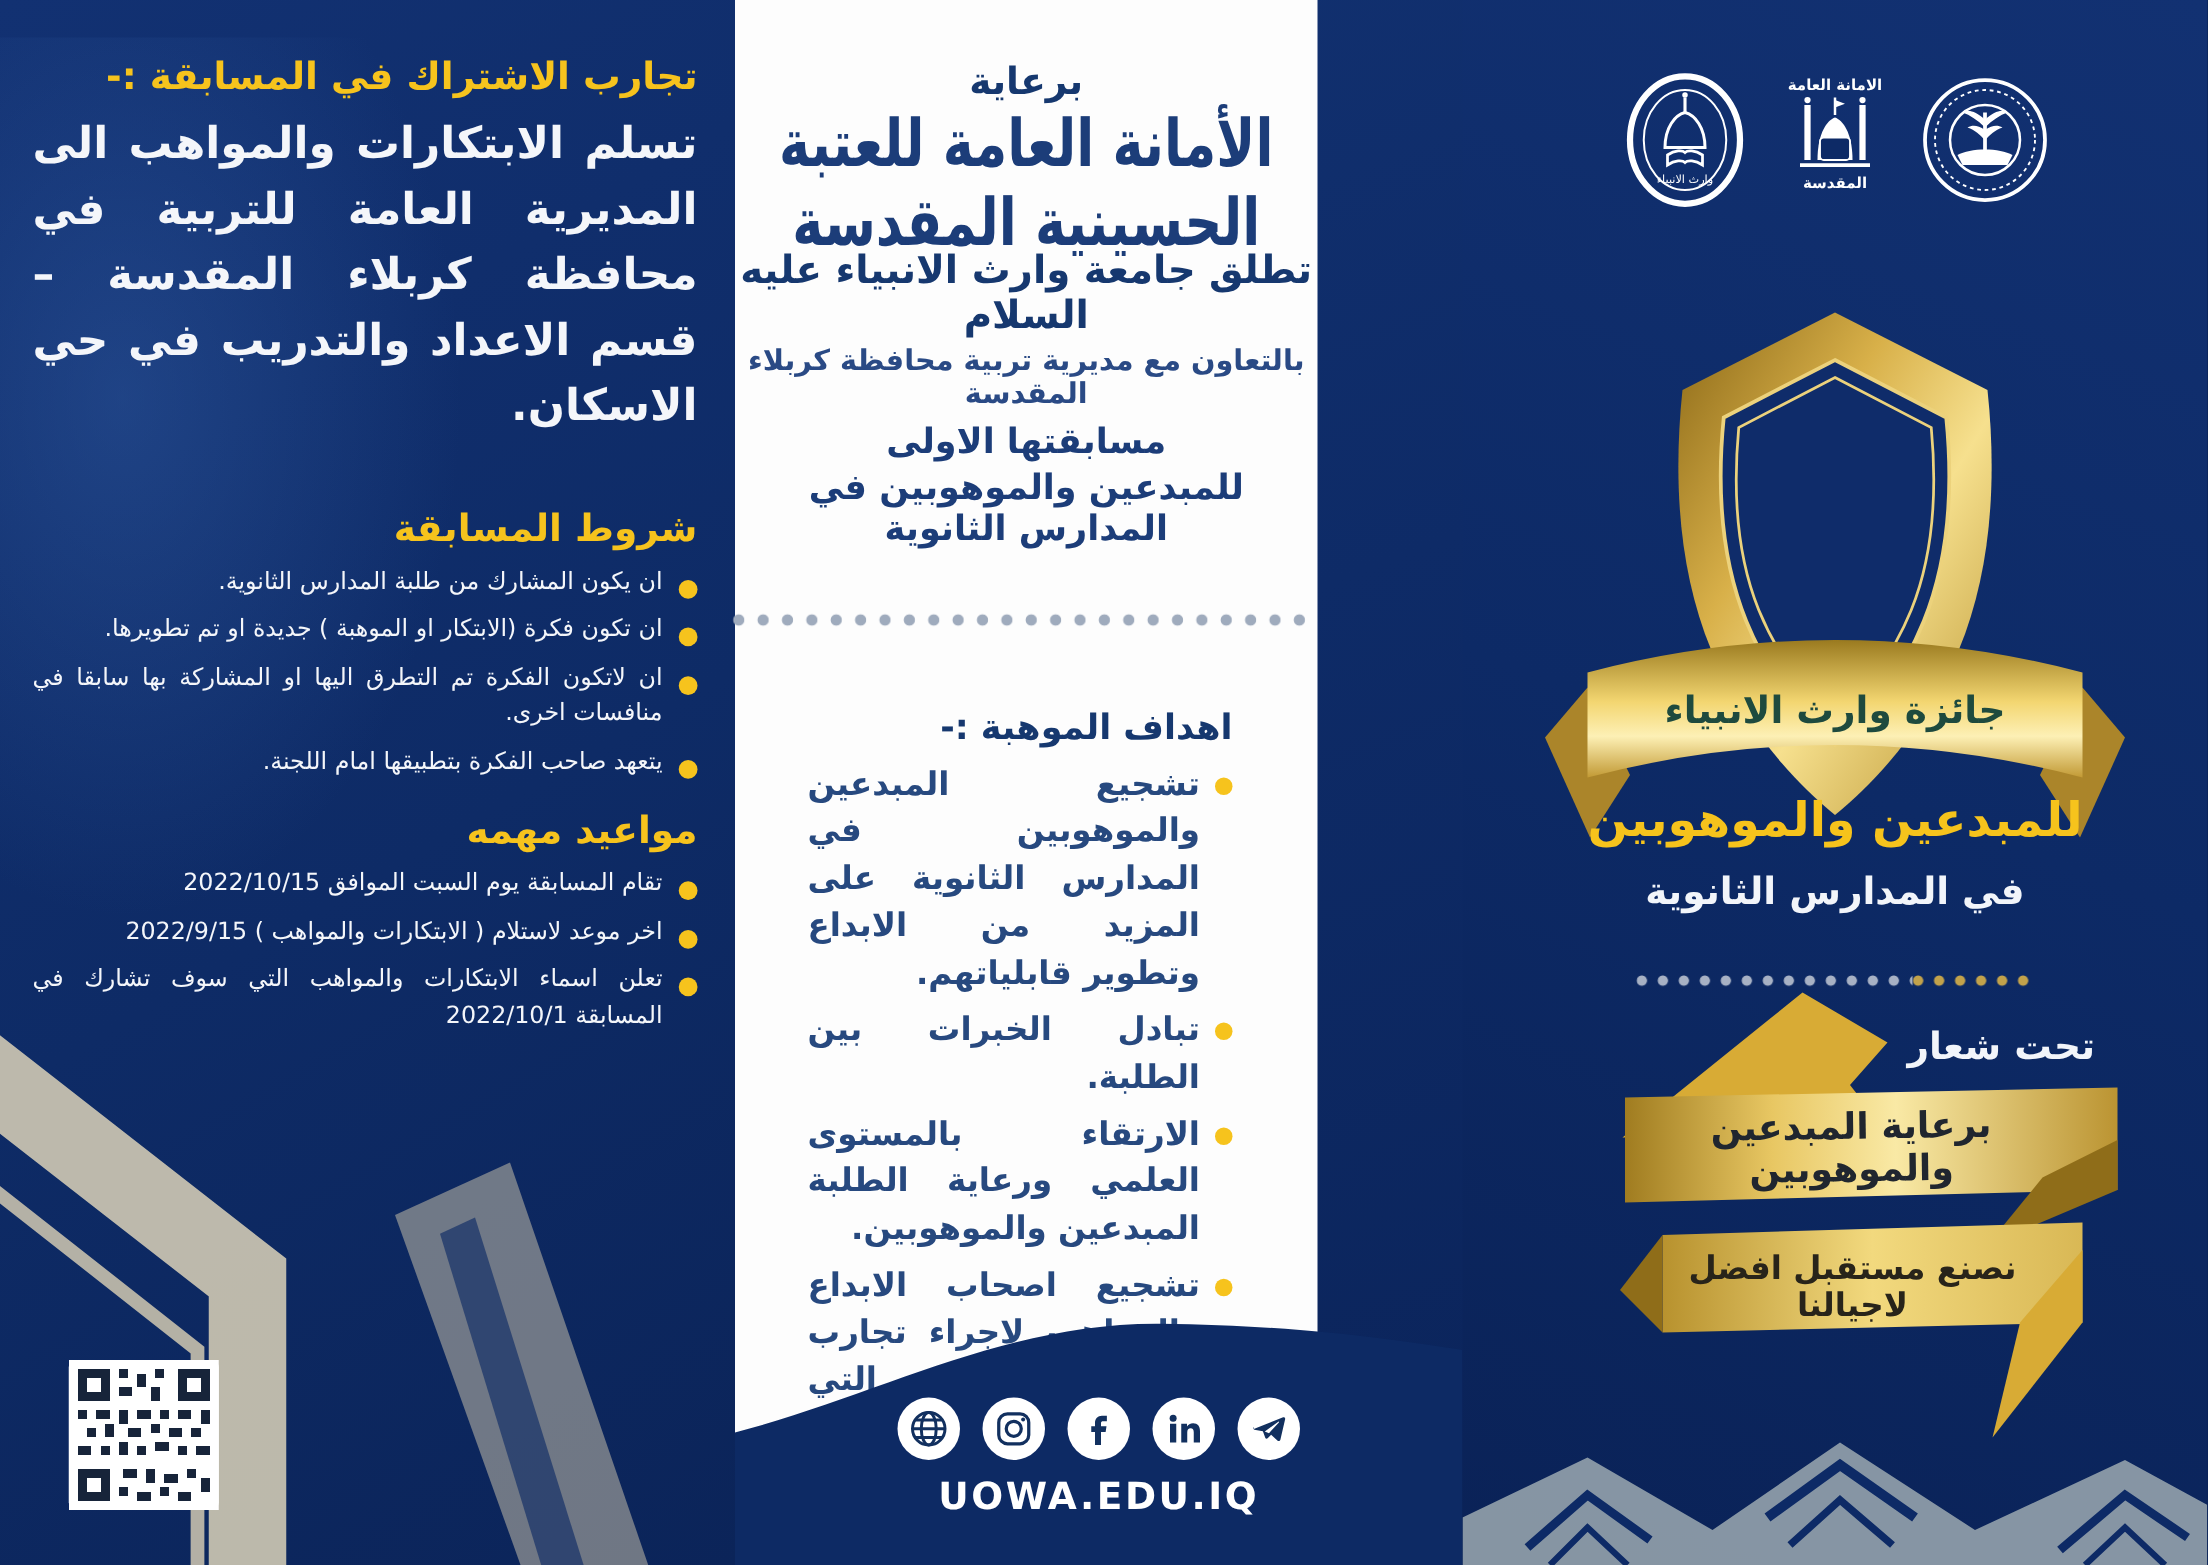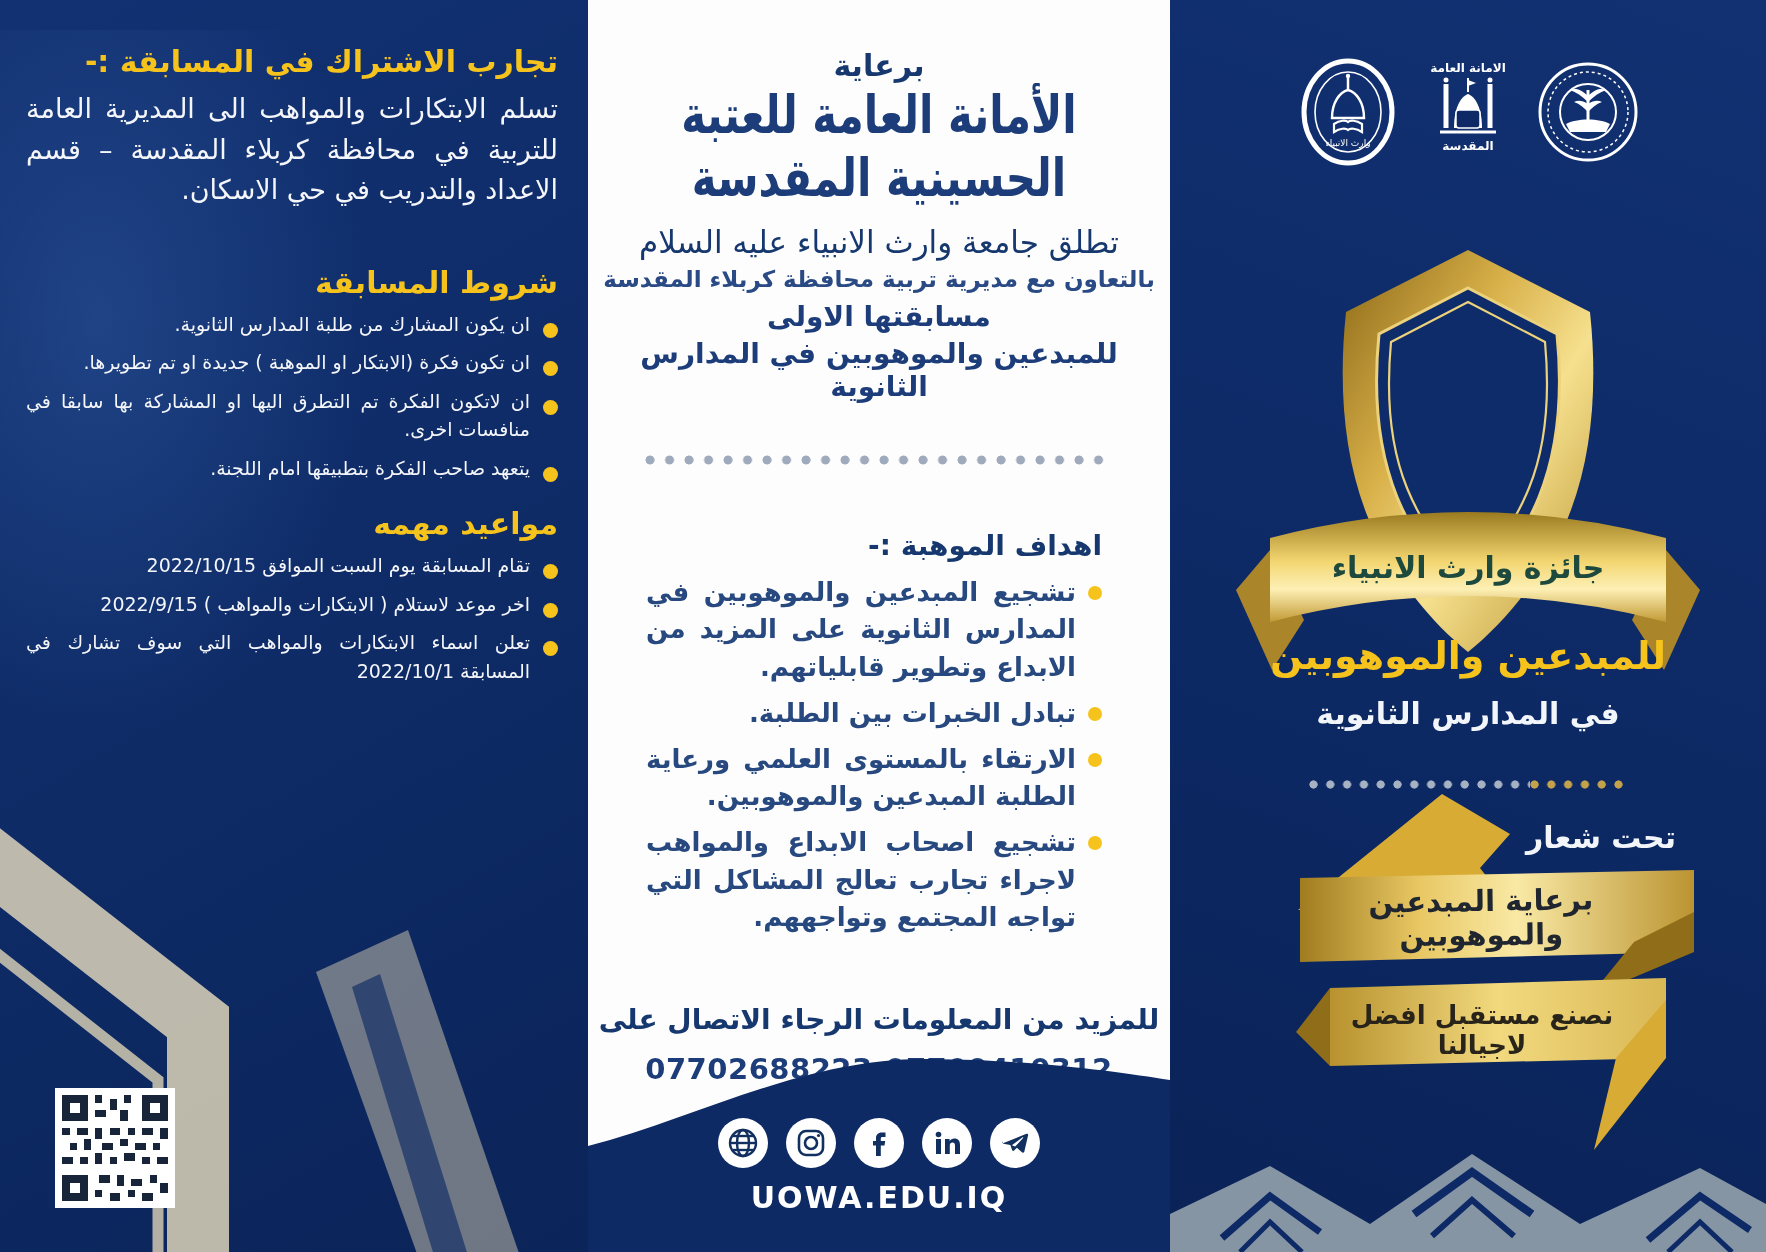--- a/index.html
+++ b/index.html
@@ -2,43 +2,43 @@
 <html lang="ar"><head>
 <meta charset="utf-8">
 <style>
   html,body{margin:0;padding:0;background:#0a2257;}
   .poster{position:relative;width:1766px;height:1252px;overflow:hidden;
           font-family:"DejaVu Sans","Liberation Sans",sans-serif;
           background:linear-gradient(160deg,#133374 0%,#0e2b67 45%,#0a2257 100%);}
   
   .col-left{position:absolute;left:0;top:0;width:588px;height:1252px;
             background:linear-gradient(150deg,#123172 0%,#0e2b66 55%,#0b2459 100%);}
-  .col-mid{position:absolute;left:588px;top:0;width:582px;height:1252px;background:#fdfdfd;}
+  .col-mid{position:absolute;left:588px;top:0;width:466px;height:1252px;background:#fdfdfd;}
   .col-right{position:absolute;left:1170px;top:0;width:596px;height:1252px;
              background:linear-gradient(200deg,#123172 0%,#0d2a66 50%,#0a2257 100%);}
   
   .deco{position:absolute;pointer-events:none;}
   .silhouette{left:-90px;top:30px;width:470px;height:720px;
       background:radial-gradient(ellipse at 40% 40%,rgba(52,96,168,.42),rgba(52,96,168,0) 68%);}
   .left-content{position:absolute;top:44px;right:30px;left:26px;direction:rtl;text-align:right;color:#f4f6fa;}
   .h-yellow{color:#f6c31d;font-size:30px;font-weight:700;margin:0 0 10px 0;}
-  .left-body{font-size:27px;font-weight:400;line-height:1.5;margin:0;
+  .left-body{font-size:35px;font-weight:700;line-height:1.5;margin:0;
              text-align:justify;text-align-last:right;}
   .blist{list-style:none;margin:6px 0 0 0;padding:0;}
   .blist li{display:flex;gap:13px;margin-bottom:10px;}
   .dot{flex:0 0 15px;width:15px;height:15px;border-radius:50%;background:#f6c31d;margin-top:13px;}
   .blist .txt{font-size:19px;font-weight:400;line-height:1.5;text-align:justify;text-align-last:right;flex:1;}
   .mt60{margin-top:54px;} .mt26{margin-top:24px;}
   .qr{position:absolute;left:55px;top:1088px;width:120px;height:120px;background:#fff;border-radius:6px;}
   
   .mid-content{position:absolute;inset:0;direction:rtl;text-align:center;color:#1c3d79;}
   .sponsor{margin-top:48px;font-size:30px;font-weight:700;color:#16386f;}
   .calligraphy{margin:14px auto 0;font-size:42px;font-weight:700;color:#1c3d79;
                transform:scaleY(1.25);line-height:1.2;}
-  .launch{margin-top:26px;font-size:31px;font-weight:400;color:#16386f;}
+  .launch{font-size:31px;font-weight:700;color:#16386f;}
   .coop{margin-top:6px;font-size:23px;font-weight:700;color:#2a4a85;}
   .first-comp{margin-top:8px;font-size:28px;font-weight:700;}
   .for-creative{margin-top:4px;font-size:28px;font-weight:700;}
   .dots-gray{height:10px;margin:52px auto 0;width:468px;
      background-image:radial-gradient(circle at 5px 5px,#9fabbd 4.2px,rgba(0,0,0,0) 4.8px);
      background-size:19.5px 10px;background-repeat:repeat-x;}
   .objectives{margin-top:64px;padding:0 68px 0 58px;}
   .h-navy{font-size:28px;font-weight:700;color:#16386f;text-align:right;margin:0 0 12px 0;}
   .olist{list-style:none;margin:0;padding:0;text-align:right;}
   .olist li{display:flex;gap:12px;margin-bottom:8px;}

